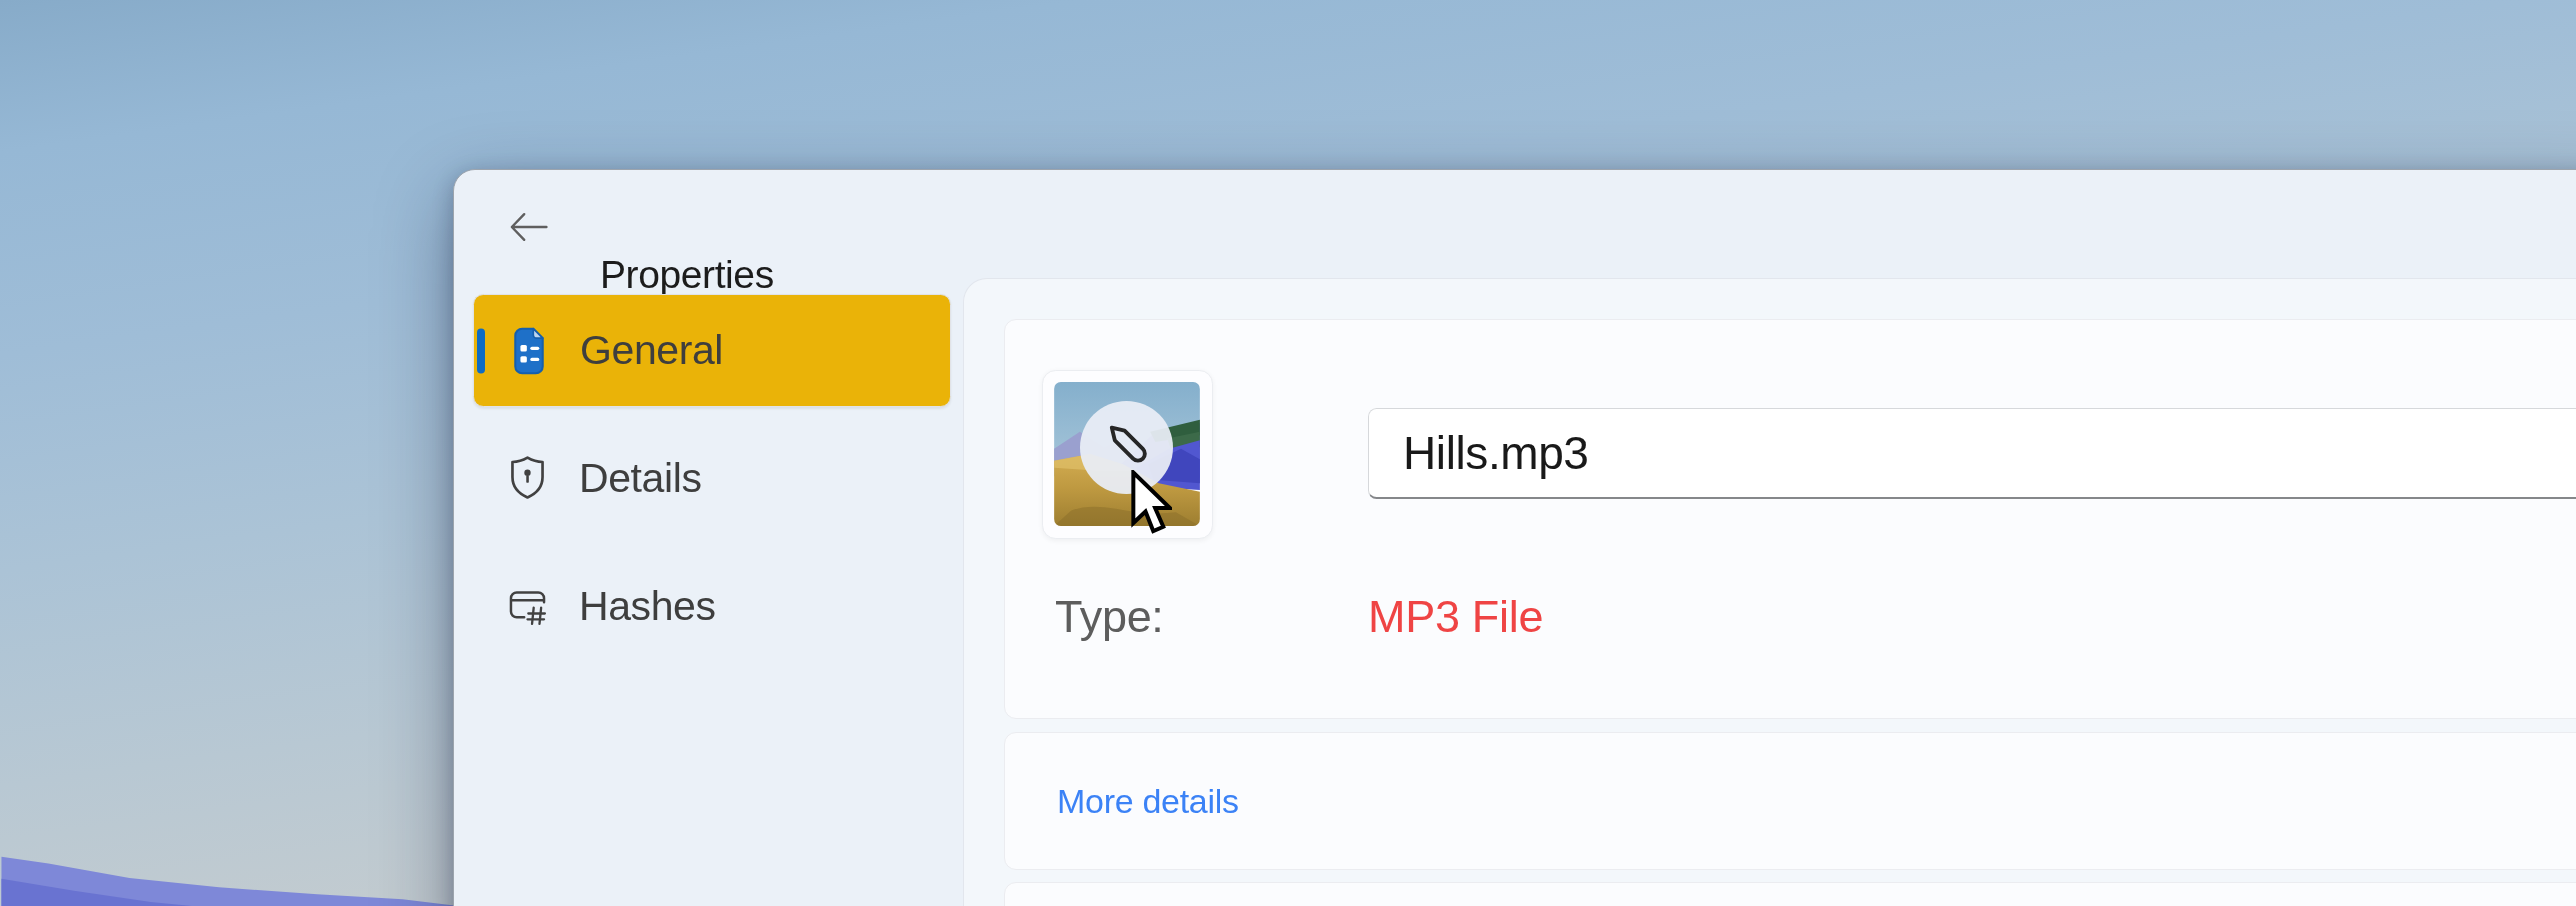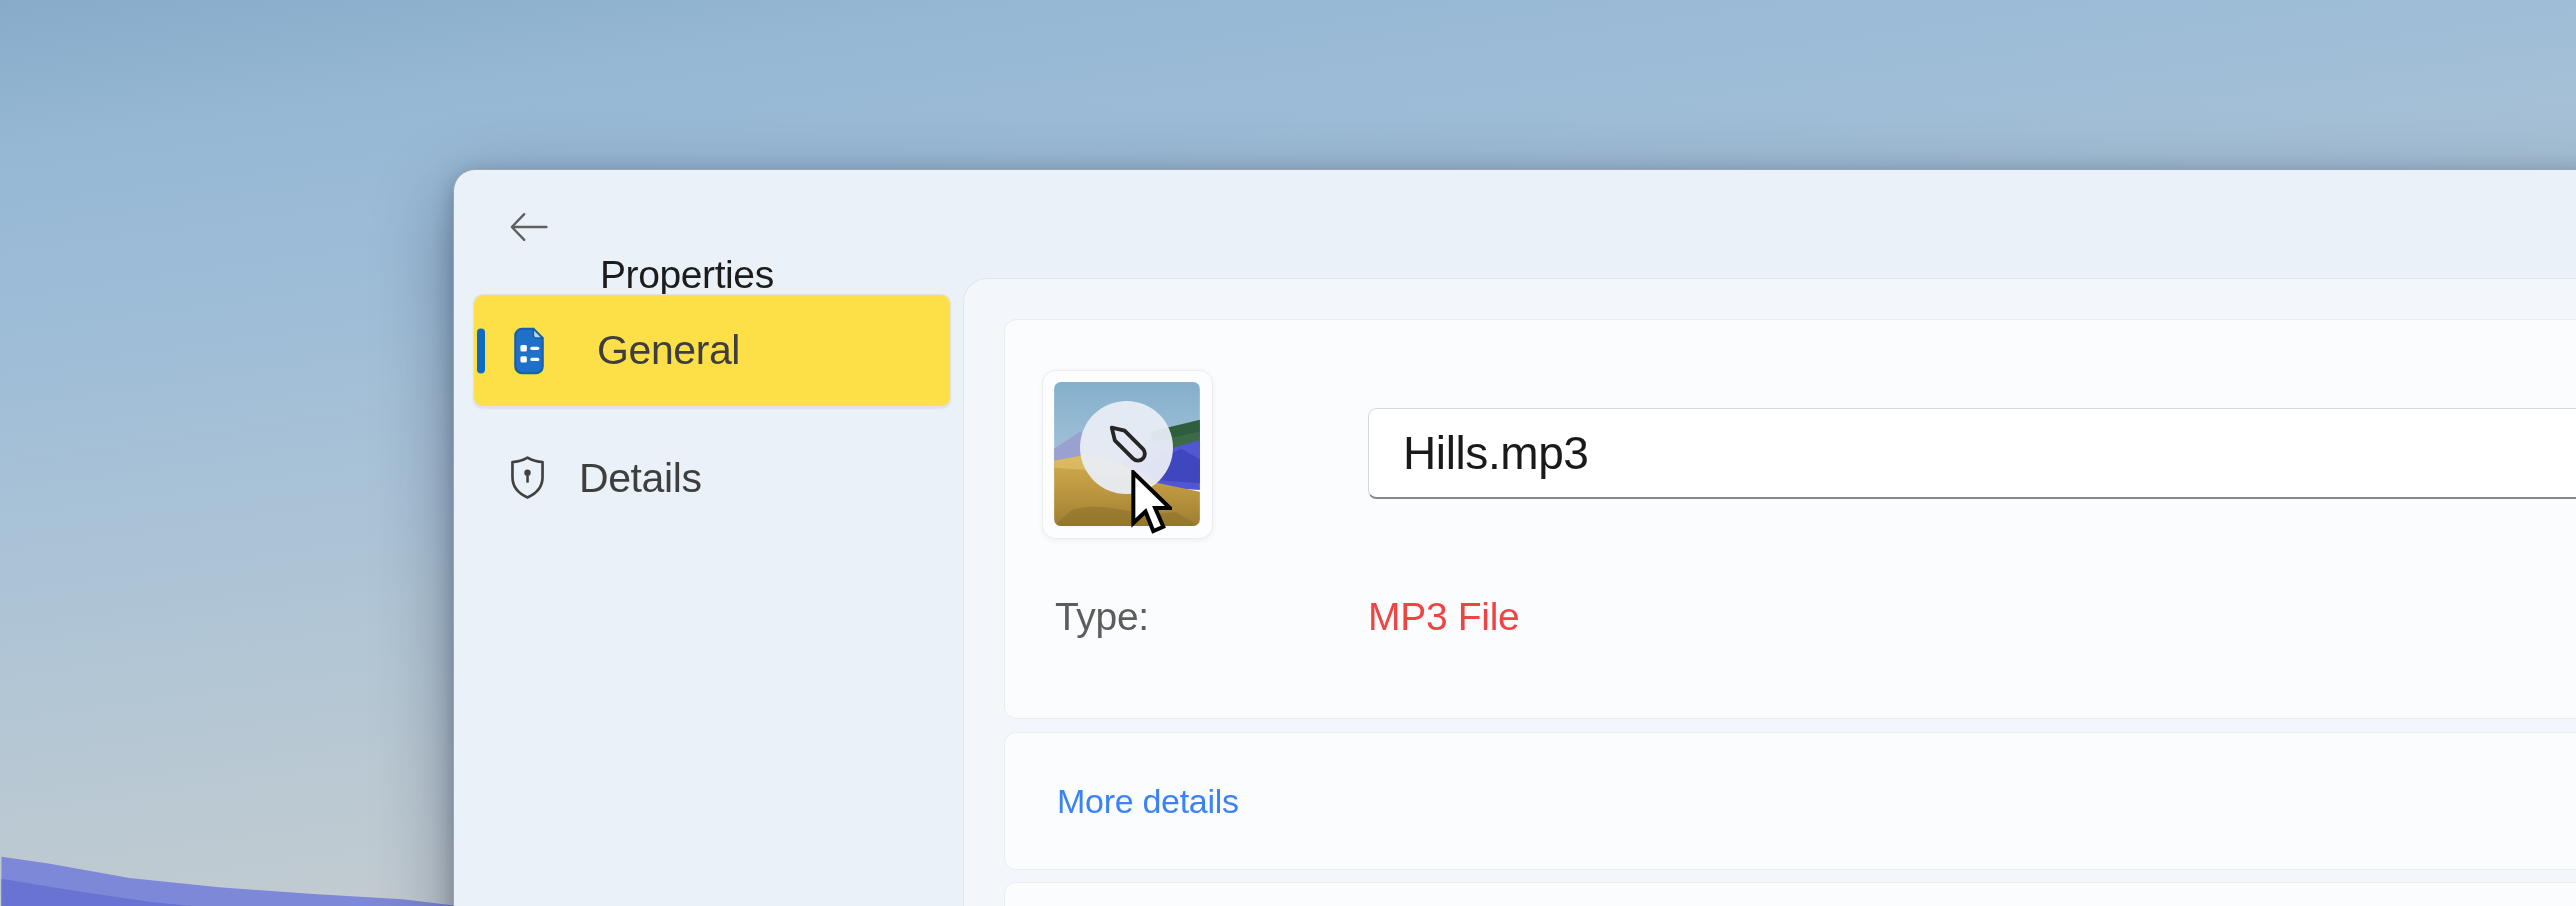--- a/index.html
+++ b/index.html
@@ -31,23 +31,23 @@
   .win-title{
     position:absolute;left:146px;top:35px;height:45px;line-height:45px;
     font-size:39px;letter-spacing:-0.4px;color:#1c1c1c;white-space:nowrap;margin-top:47px;
   }
   
   .nav-item{
     position:absolute;left:19px;width:477px;height:112px;
     display:flex;align-items:center;border-radius:10.3px;cursor:pointer;
   }
   .nav-item.selected{
-    background:#fde047;border:0.9px solid #e1e3e7;
+    background:#eab308;border:0.9px solid #e1e3e7;
     box-shadow:0 1.7px 2.6px rgba(0,0,0,.07);
-    width:476px;height:111px;gap:17px;
+    width:476px;height:111px;
   }
   .nav-accent{
     position:absolute;left:2.6px;top:50%;transform:translateY(-50%);
     width:8.6px;height:45px;border-radius:5.2px;background:#0e6bc3;
   }
   .nav-icon{margin-left:33px;width:43px;height:48px;flex:0 0 auto;
     display:flex;align-items:center;justify-content:center;}
   .nav-label{margin-left:30px;font-size:41px;letter-spacing:-0.4px;color:#3e3e3e;white-space:nowrap;}
   
   .main-panel{
@@ -80,21 +80,21 @@
   .cursor{position:absolute;left:88px;top:99px;}
   
   .filename-input{
     position:absolute;left:363px;top:88px;width:1340px;height:91px;
     box-sizing:border-box;background:#ffffff;
     border:0.9px solid #d6d8db;border-bottom:2.6px solid #85878a;border-radius:8.6px;
     font-family:"Liberation Sans","DejaVu Sans",sans-serif;
     font-size:46px;letter-spacing:-0.4px;color:#191919;padding:0 34px;outline:none;
   }
   .type-row{position:absolute;left:50px;top:273px;height:48px;line-height:48px;
-    font-size:39px;letter-spacing:-0.3px;white-space:nowrap;}
+    font-size:45px;letter-spacing:-0.3px;white-space:nowrap;}
   .type-label{color:#5d5d5d;}
   .type-value{position:absolute;left:313px;top:0;color:#ef4444;}
   .more-label{margin-left:52px;font-size:34px;letter-spacing:-0.3px;color:#3b82f6;}
   svg{display:block;}
 </style>
 </head>
 <body>
 
 <div class="desktop">
   <svg class="hills" width="532" height="64" viewBox="0 0 620 75">
@@ -134,20 +134,30 @@
       <span class="nav-icon">
         <svg width="43" height="46" viewBox="0 0 48 52" fill="none">
           <path d="M24 3 C29.5 6.2 35 7.8 41 7.9 V25 C41 35.5 34.3 43.6 24 48 C13.7 43.6 7 35.5 7 25 V7.9 C13 7.8 18.5 6.2 24 3 Z" stroke="#414141" stroke-width="3" stroke-linejoin="round"></path>
           <circle cx="24" cy="20" r="3.6" fill="#414141"></circle>
           <rect x="22.6" y="23" width="2.9" height="8.5" rx="1.4" fill="#414141"></rect>
         </svg>
       </span>
       <span class="nav-label">Details</span>
     </div>
 
+    <div class="nav-item" style="top:380px">
+      <span class="nav-icon">
+        <svg width="45" height="43" viewBox="0 0 52 50" fill="none">
+          <path d="M46 20 V15 a7 7 0 0 0 -7 -7 H13 a7 7 0 0 0 -7 7 v16 a7 7 0 0 0 7 7 h9" stroke="#414141" stroke-width="3" stroke-linecap="round"></path>
+          <path d="M6 17.5 H46" stroke="#414141" stroke-width="3"></path>
+          <path d="M33.5 26.5 L31.5 46 M42.5 26.5 L40.5 46 M27 33.5 H47 M26 40.5 H46" stroke="#414141" stroke-width="2.8" stroke-linecap="round"></path>
+        </svg>
+      </span>
+      <span class="nav-label">Hashes</span>
+    </div>
 
 
     <div class="main-panel">
 
       <div class="card file-card">
 
         <div class="thumb-frame">
           <div class="thumb-img">
             <svg width="146" height="144" viewBox="0 0 170 168">
               <defs>

